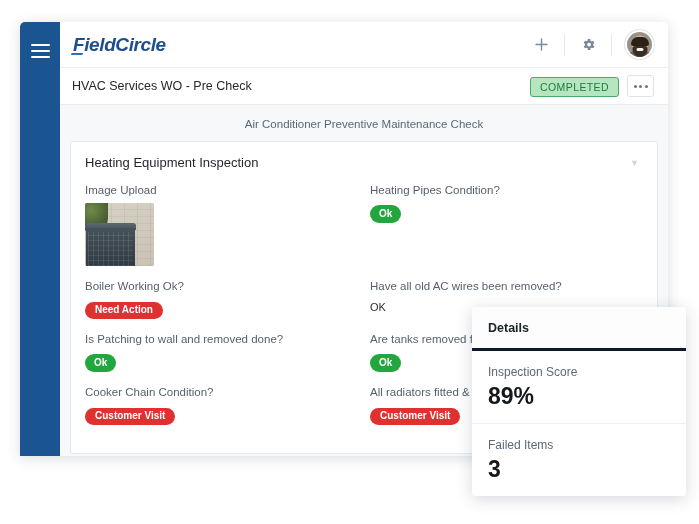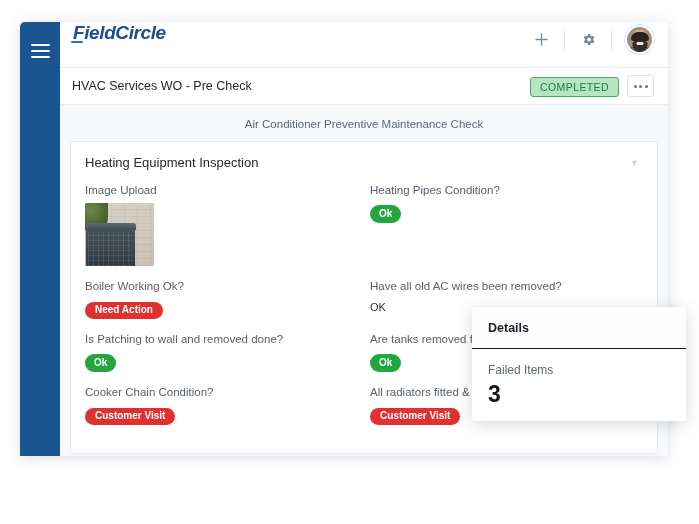--- a/index.html
+++ b/index.html
@@ -51,21 +51,21 @@
     min-width: 0;
     display: flex; flex-direction: column;
     background: #ffffff;
     position: relative;
   }
 
   
   .topbar {
     height: 46px;
     flex: 0 0 46px;
-    display: flex; align-items: flex-start;
+    display: flex; align-items: center;
     padding: 0 14px 0 10px;
     border-bottom: 1px solid #e9edf2;
     background: #fff;
   }
   .logo {
     font-family: "Liberation Sans", sans-serif;
     font-size: 19px;
     font-weight: bold;
     font-style: italic;
     letter-spacing: -0.4px;
@@ -287,21 +287,21 @@
     left: 472px; top: 307px;
     width: 214px;
     background: #ffffff;
     border-radius: 3px;
     box-shadow: 0 3px 16px rgba(25,45,75,0.19);
     overflow: hidden;
     z-index: 40;
   }
   .details-head {
     padding: 14px 24px 13px 16px;
-    border-bottom: 1px solid #0f172a;
+    border-bottom: 3px solid #0f172a;
     background: #fdfdfe;
   }
   .details-head-title {
     font-size: 12.5px; font-weight: bold; color: #1c2126;
   }
   .details-row { padding: 14px 16px 15px 16px; }
   .details-row + .details-row { border-top: 1px solid #edf0f3; }
   .details-label {
     font-size: 12px; color: #5d6873; margin-bottom: 6px;
   }
@@ -427,18 +427,22 @@
       </div>
 
     </div>
   </div>
 
   <div class="details">
     <div class="details-head">
       <div class="details-head-title">Details</div>
     </div>
     <div class="details-row">
+      <div class="details-label">Inspection Score</div>
+      <div class="details-value">89%</div>
+    </div>
+    <div class="details-row">
       <div class="details-label">Failed Items</div>
       <div class="details-value">3</div>
     </div>
   </div>
 
 </div>
 
 </body></html>

